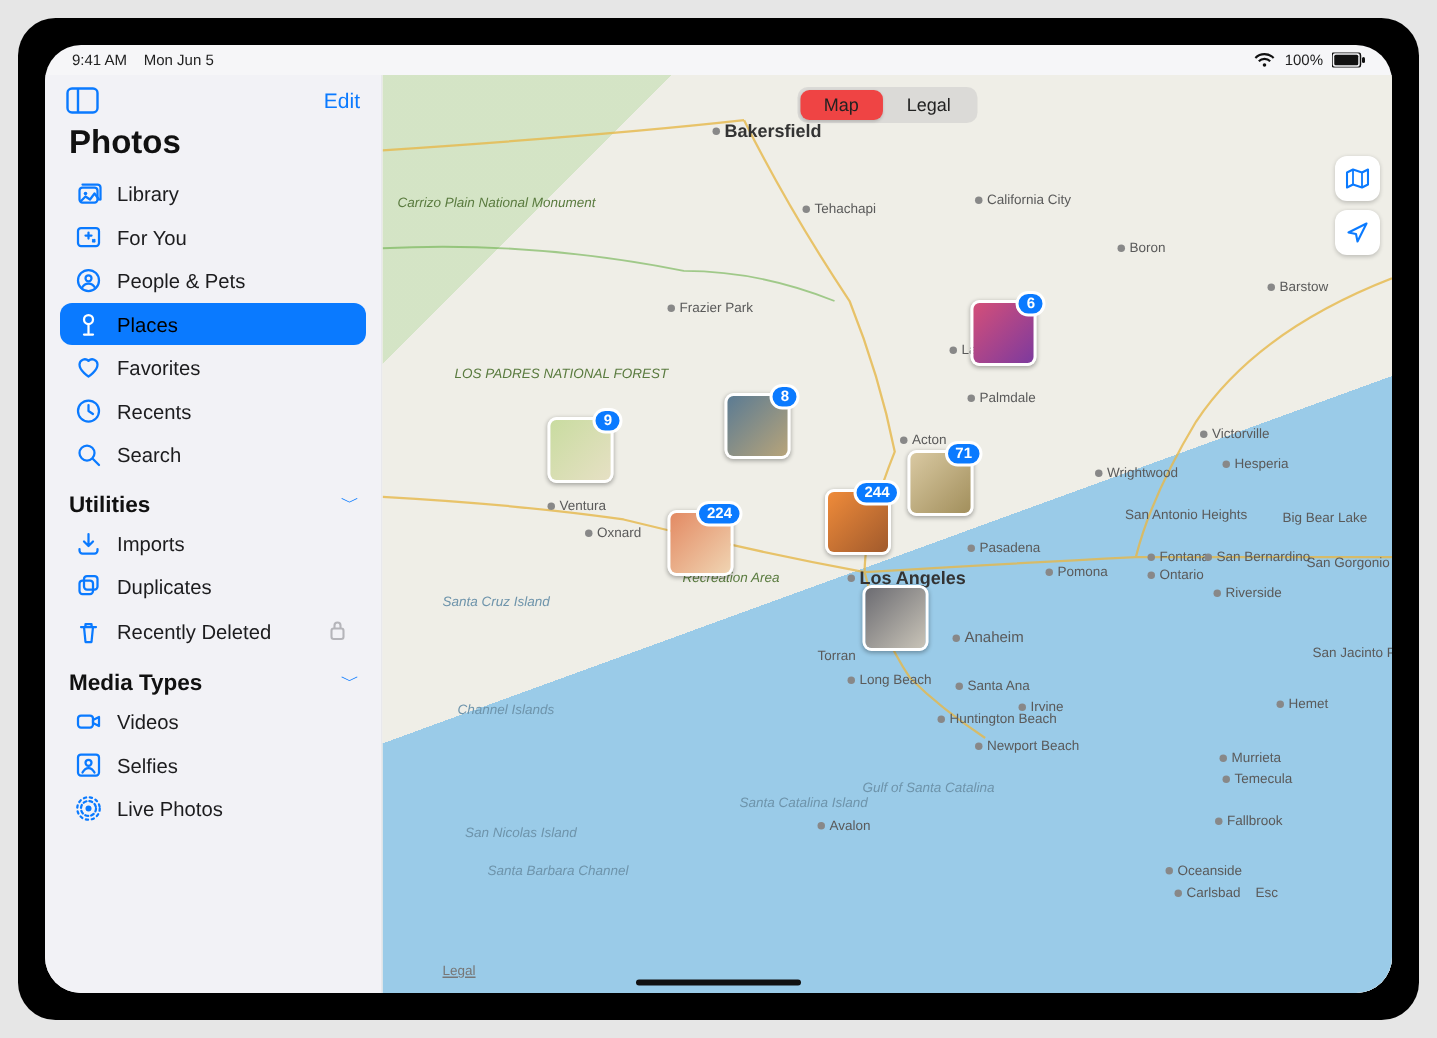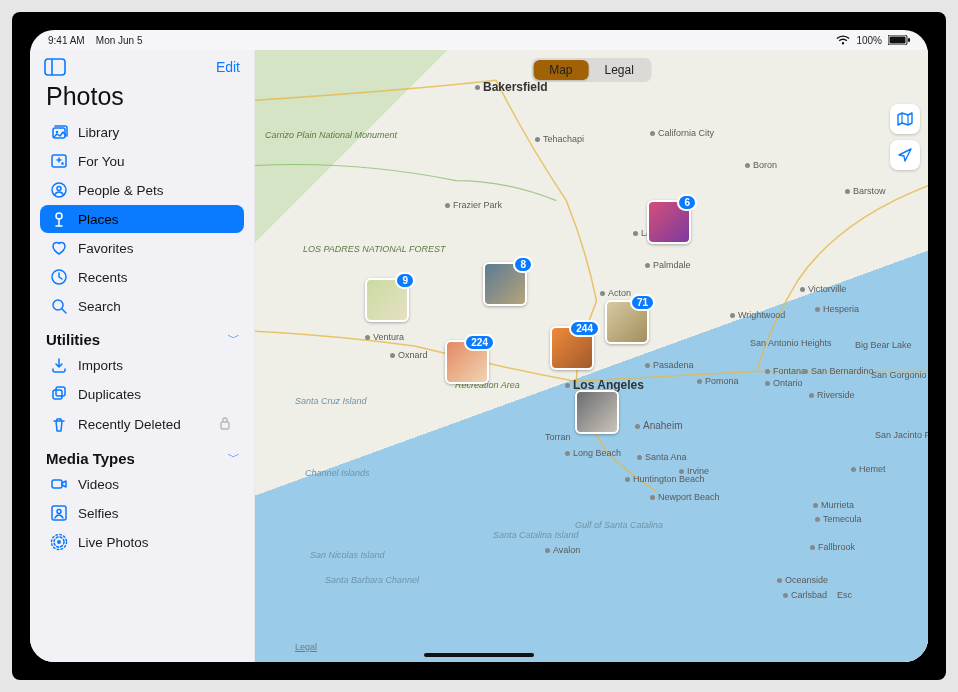--- a/index.html
+++ b/index.html
@@ -9,21 +9,21 @@
     width: 958px;
     height: 692px;
     overflow: hidden;
     position: relative;
   }
   .device {
     position: absolute;
     left: 12px; top: 12px;
     width: 934px; height: 668px;
     background: #000;
-    border-radius: 8px;
+    border-radius: 25px;
     padding: 18px;
   }
   .screen {
     width: 100%; height: 100%;
     background: #f6f6f8;
     border-radius: 24px;
     overflow: hidden;
     position: relative;
     display: flex;
     flex-direction: column;
@@ -67,22 +67,22 @@
     color: #0a7aff;
   }
   .edit-btn {
     font-size: 14px;
     color: #0a7aff;
     background: none;
     border: none;
     cursor: pointer;
   }
   .app-title {
-    font-size: 25px;
-    font-weight: 400;
+    font-size: 22px;
+    font-weight: 700;
     color: #111;
     padding: 4px 10px 6px 10px;
   }
   .nav-item {
     display: flex;
     align-items: center;
     gap: 10px;
     padding: 5px 10px;
     border-radius: 8px;
     font-size: 13.5px;
@@ -173,21 +173,21 @@
     padding: 2px;
     font-size: 12px;
   }
   .seg {
     padding: 3px 16px;
     border-radius: 6px;
     cursor: pointer;
     color: #222;
   }
   .seg.active {
-    background: #a16207;
+    background: #ef4444;
     box-shadow: 0 1px 2px rgba(0,0,0,.15);
     font-weight: 500;
   }
   
   .map-ctrl {
     position: absolute;
     right: 8px;
     background: #fff;
     border-radius: 8px;
     box-shadow: 0 1px 3px rgba(0,0,0,.2);

